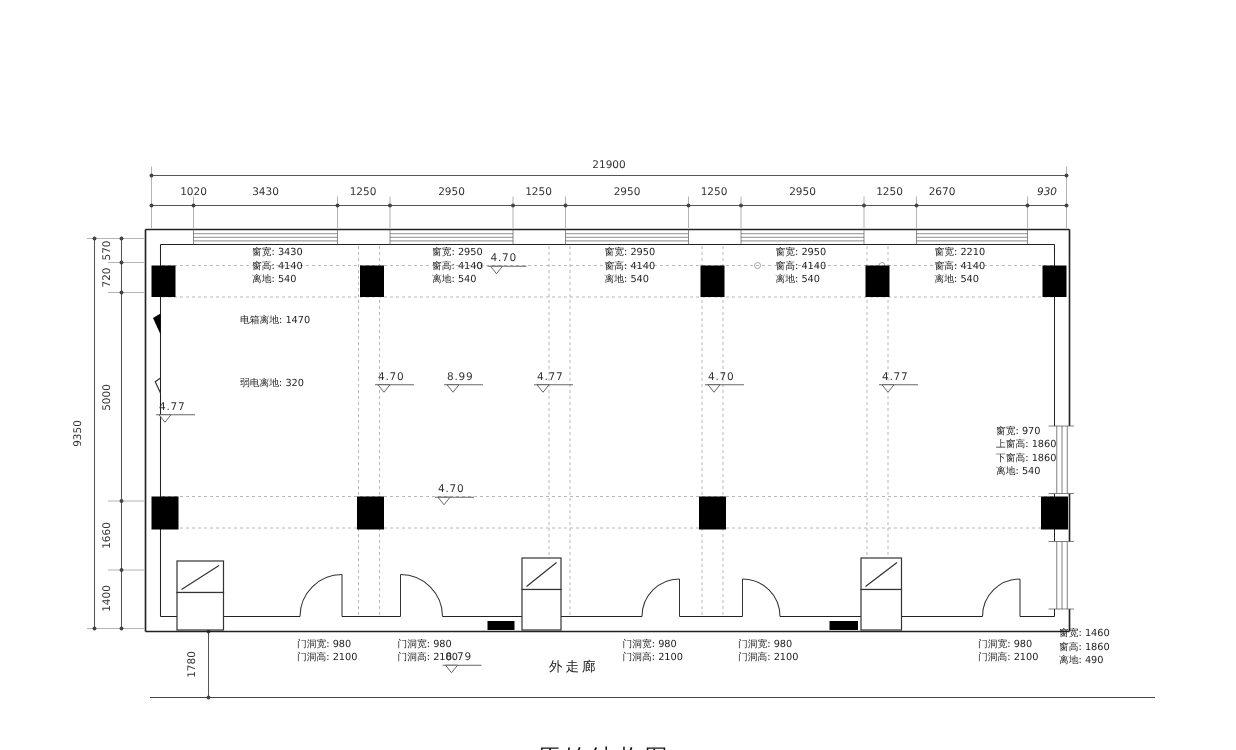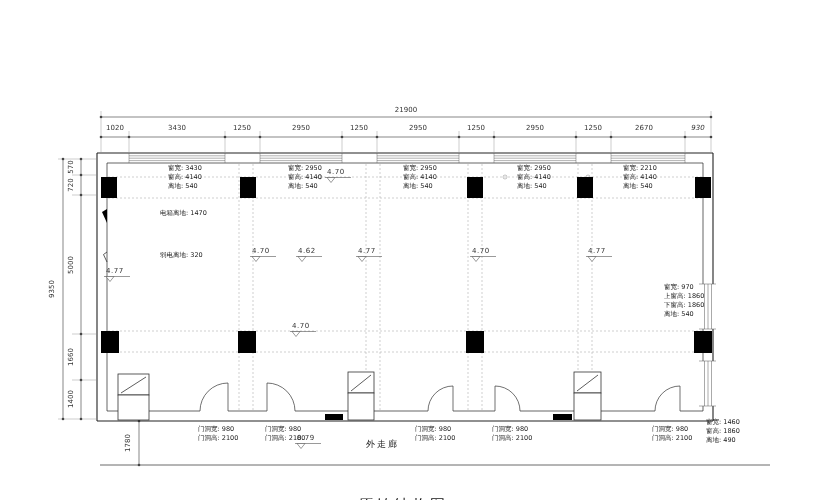--- a/index.html
+++ b/index.html
@@ -276,30 +276,30 @@
         </g>
   </g>
 
   <g stroke="#111">
     <line x1="349" y1="487" x2="458" y2="487" stroke-width="1.4"></line>
     <line x1="349" y1="490" x2="458" y2="490" stroke-width="0.6"></line>
   </g>
 </svg>
 
 <div class="dim" style="left:406px;top:75px;">21900</div>
-<div class="dim" style="left:115px;top:93px;">1020</div>
+<div class="dim" style="left:129px;top:93px;">1020</div>
 <div class="dim" style="left:177px;top:93px;">3430</div>
 <div class="dim" style="left:242px;top:93px;">1250</div>
 <div class="dim" style="left:301px;top:93px;">2950</div>
 <div class="dim" style="left:359px;top:93px;">1250</div>
 <div class="dim" style="left:418px;top:93px;">2950</div>
 <div class="dim" style="left:476px;top:93px;">1250</div>
 <div class="dim" style="left:535px;top:93px;">2950</div>
 <div class="dim" style="left:593px;top:93px;">1250</div>
-<div class="dim" style="left:644px;top:93px;">2670</div>
+<div class="dim" style="left:628px;top:93px;">2670</div>
 <div class="dim" style="left:698px;top:93px;font-style:italic;">930</div>
 
 <div class="dimv" style="left:52px;top:258px;">9350</div>
 <div class="dimv" style="left:71px;top:136px;">570</div>
 <div class="dimv" style="left:71px;top:154px;">720</div>
 <div class="dimv" style="left:71px;top:234px;">5000</div>
 <div class="dimv" style="left:71px;top:326px;">1660</div>
 <div class="dimv" style="left:71px;top:368px;">1400</div>
 <div class="dimv" style="left:128px;top:412px;">1780</div>
 
@@ -362,21 +362,21 @@
   <div>门洞宽: 980</div>
       <div>门洞高: 2100</div>
 </div>
 
 <div class="note" style="left:112px;top:178px;">电箱离地: 1470</div>
 <div class="note" style="left:112px;top:220px;">弱电离地: 320</div>
 
 <div class="elev" style="left:327px;top:137px;">4.70</div>
 <div class="elev" style="left:106px;top:236px;">4.77</div>
 <div class="elev" style="left:252px;top:216px;">4.70</div>
-<div class="elev" style="left:298px;top:216px;">4.62</div>
+<div class="elev" style="left:298px;top:216px;">8.99</div>
 <div class="elev" style="left:358px;top:216px;">4.77</div>
 <div class="elev" style="left:472px;top:216px;">4.70</div>
 <div class="elev" style="left:588px;top:216px;">4.77</div>
 <div class="elev" style="left:292px;top:291px;">4.70</div>
 <div class="elev" style="left:297px;top:403px;">8.79</div>
 
 <div class="corridor" style="left:366px;top:407px;">外走廊</div>
 
 <div class="title" style="left:403px;top:465px;">原始结构图</div>
 

